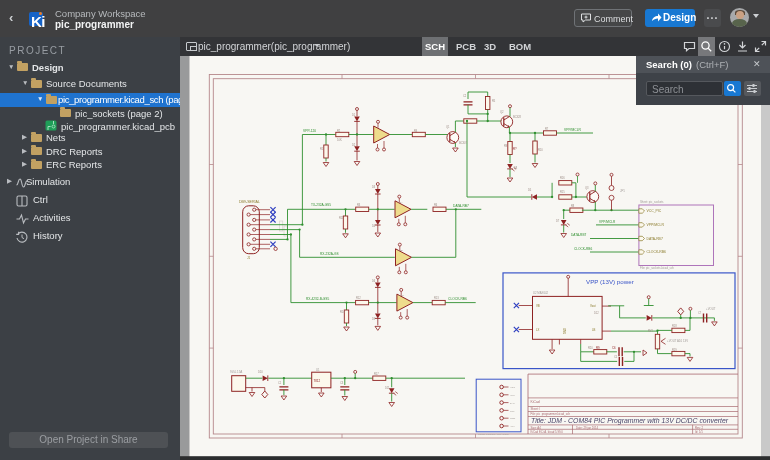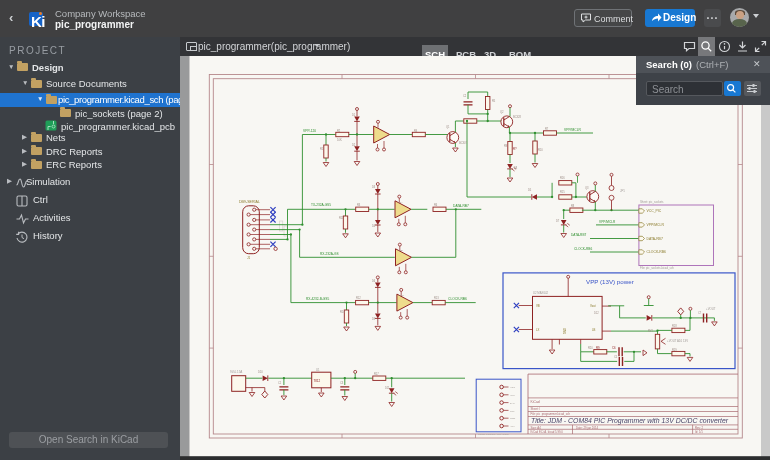--- a/index.html
+++ b/index.html
@@ -31,21 +31,21 @@
   .fold{position:absolute;top:2.5px;width:11px;height:8px;background:#c2a162;border-radius:1px;}
   .fold:before{content:"";position:absolute;left:0;top:-2px;width:5px;height:2px;background:#c2a162;border-radius:1px 1px 0 0;}
   #selrow{position:absolute;left:0;top:55.5px;width:180px;height:14px;background:#1f73cf;}
   #openbtn{position:absolute;left:9px;top:395px;width:159px;height:16px;background:#4e5155;border-radius:3px;color:#9b9ea2;font-size:10px;text-align:center;line-height:16px;}
   
   #toolbar{position:absolute;left:180px;top:37px;width:590px;height:19.5px;background:#333437;}
   #docsel{position:absolute;left:198px;top:41px;color:#d2d4d7;font-size:10px;}
   #dociconx{position:absolute;left:186px;top:42px;width:9px;height:7px;border:1px solid #c7cacd;border-radius:1px;}
   #dociconx:after{content:"";position:absolute;right:-1px;bottom:-1px;width:5px;height:3px;background:#333437;border:1px solid #c7cacd;}
   #doccaret{position:absolute;left:314px;top:44px;width:0;height:0;border-left:3px solid transparent;border-right:3px solid transparent;border-top:3.5px solid #c7cacd;}
-  .tab{position:absolute;top:37px;height:19.5px;line-height:19.5px;font-size:9.5px;font-weight:bold;color:#d2d4d7;text-align:center;margin-top:8px;}
+  .tab{position:absolute;top:37px;height:19.5px;line-height:19.5px;font-size:9.5px;font-weight:bold;color:#d2d4d7;text-align:center;}
   #tab-sch{left:422px;width:26px;background:#6e7073;color:#fff;}
   #tab-pcb{left:452px;width:28px;}
   #tab-3d{left:479px;width:22px;}
   #tab-bom{left:504px;width:32px;}
   #searchbox-sel{position:absolute;left:698px;top:37px;width:17px;height:19.5px;background:#77787b;}
   
   #spanel{position:absolute;left:636px;top:55.5px;width:134px;height:49px;background:#3e4248;z-index:30;}
   #sphdr{position:absolute;left:0;top:0;width:134px;height:17px;background:#4e5258;}
   #sphdr .t1{position:absolute;left:10px;top:3.5px;font-size:9.5px;color:#fff;font-weight:bold;}
   #sphdr .t2{position:absolute;left:60px;top:3.5px;font-size:9.5px;color:#aeb1b5;}
@@ -666,21 +666,21 @@
     </div>
   <div class="row" style="top:156px">
       <span class="txt" style="left:33px">Ctrl</span>
     </div>
   <div class="row" style="top:174px">
       <span class="txt" style="left:33px">Activities</span>
     </div>
   <div class="row" style="top:192px">
       <span class="txt" style="left:33px">History</span>
     </div>
-  <div id="openbtn">Open Search in KiCad</div>
+  <div id="openbtn">Open Project in Share</div>
 </div>
 
 <svg class="abs" style="left:45px;top:120px;z-index:20" width="12" height="11" viewBox="0 0 12 11">
     <rect x="0.5" y="0.5" width="11" height="10" rx="1.5" fill="#1f9e58"></rect>
     <path d="M3 10V6.5h2.6 M8.5 1v3" stroke="#a6dfc0" stroke-width="1" fill="none"></path>
     <circle cx="8.5" cy="6.5" r="1.5" fill="none" stroke="#a6dfc0" stroke-width="0.9"></circle>
   </svg>
 <svg class="abs" style="left:16px;top:176.5px;z-index:20" width="13" height="12" viewBox="0 0 13 12">
     <path d="M0.5 8c2 0 1.5-6 3.5-6s1.5 8 3.5 8 1.5-6 3.5-6" fill="none" stroke="#b9bcc0" stroke-width="1.1"></path>
   </svg>

